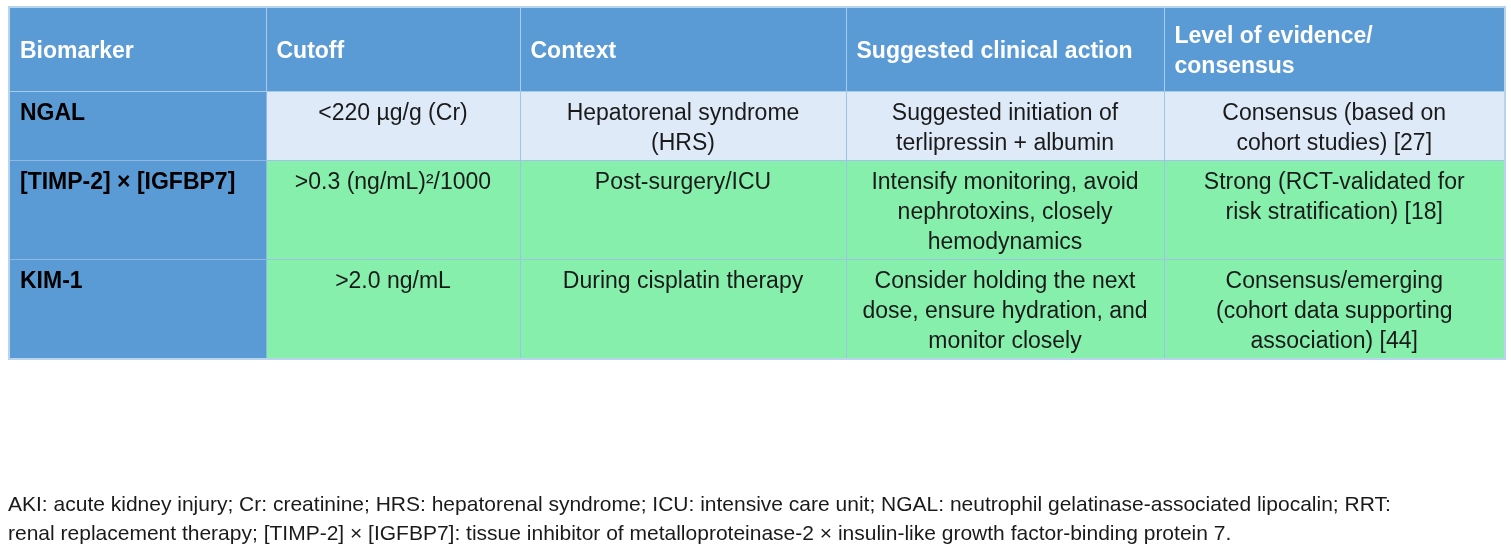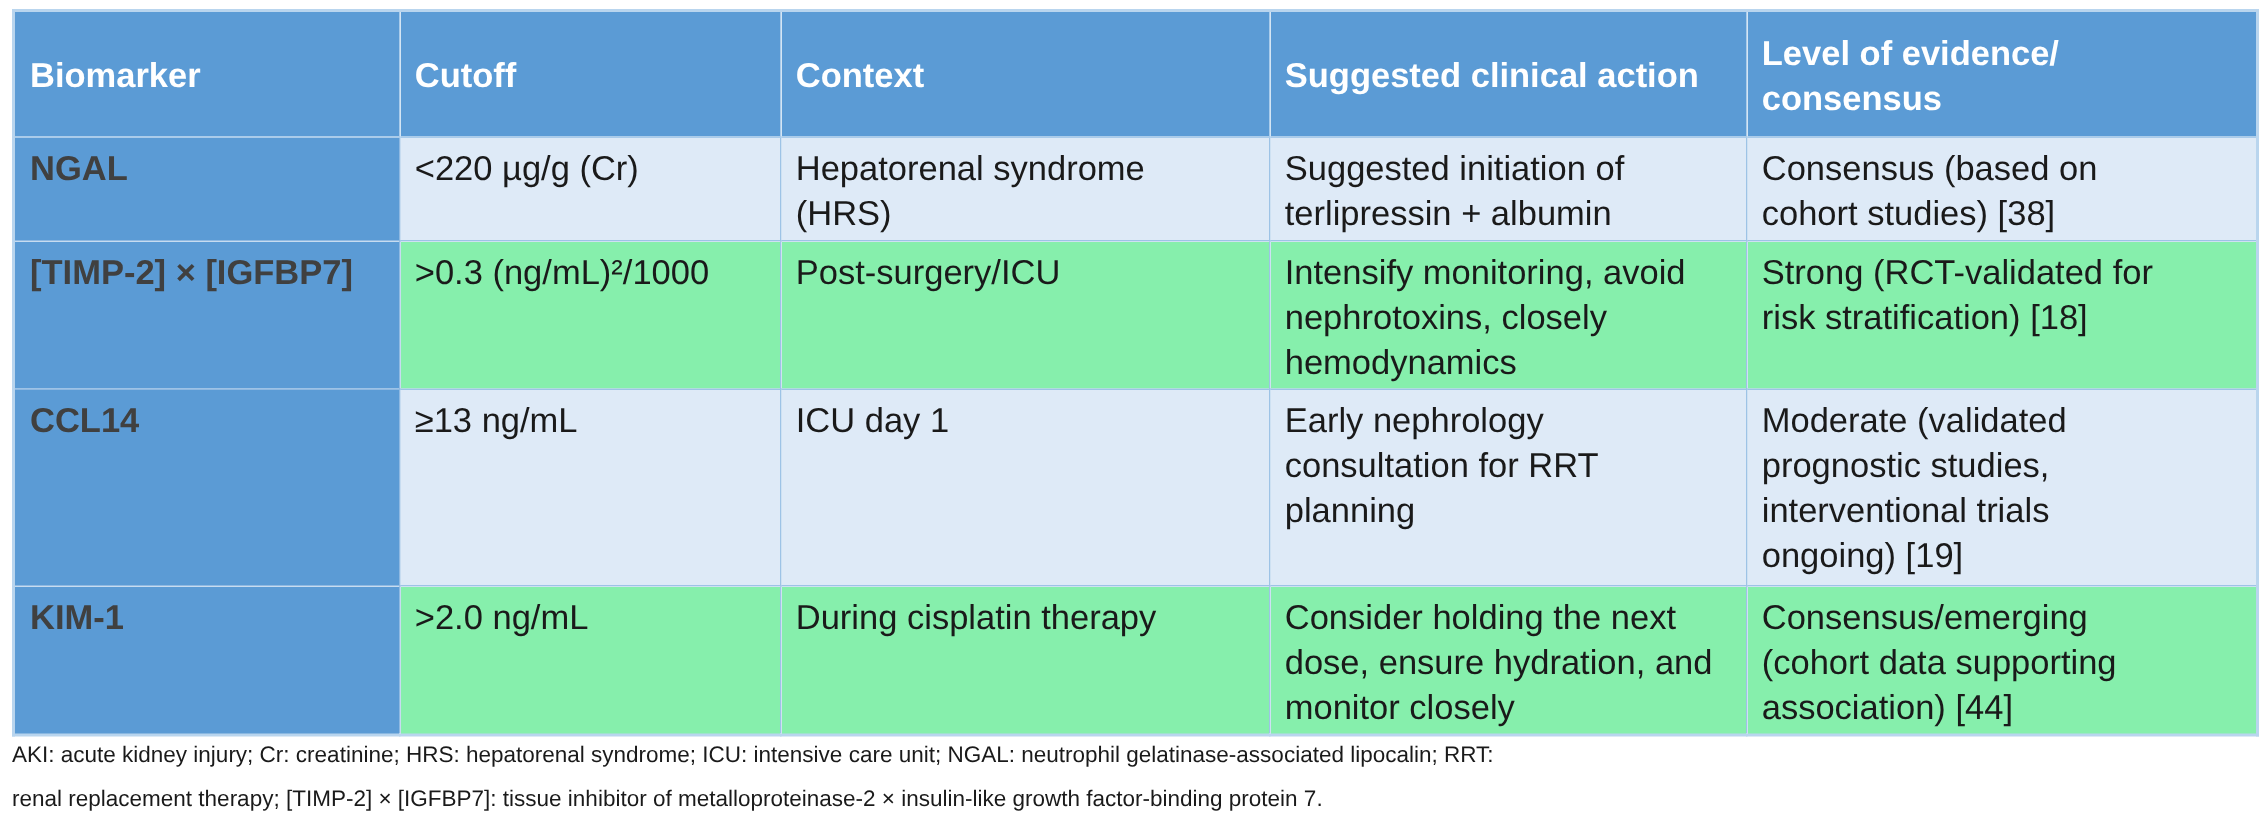--- a/index.html
+++ b/index.html
@@ -37,37 +37,38 @@
     background: #5b9bd5;
     color: #ffffff;
     font-weight: bold;
     text-align: left;
     vertical-align: middle;
     border: 1px solid #a9cbea;
   }
   .biomarker-table tbody td {
     vertical-align: top;
     border: 1px solid #9dc3e6;
+    text-align: center;
   }
   .biomarker-table tbody th.rowhead {
     background: #5b9bd5;
-    color: #404040;
+    color: #000000;
     font-weight: bold;
     text-align: left;
     vertical-align: top;
     border: 1px solid #8fb9e2;
   }
   .biomarker-table tbody tr.band-blue td { background: #deeaf7; }
   .biomarker-table tbody tr.band-white td { background: #86efac; }
   .footnote {
     position: absolute;
     left: 8px;
     top: 489px;
     width: 1500px;
-    font-size: 15px;
+    font-size: 21px;
     line-height: 29px;
     color: #1a1a1a;
     white-space: pre-line;
   }
 </style>
 </head>
 <body>
 
 <div class="page">
 
@@ -91,43 +92,31 @@
     </thead>
     <tbody>
       <tr class="band-blue" style="height:68px">
         <th class="rowhead">NGAL</th>
         <td>&lt;220 µg/g (Cr)</td>
         <td>Hepatorenal syndrome
 (HRS)</td>
         <td>Suggested initiation of
 terlipressin + albumin</td>
         <td>Consensus (based on
-cohort studies) [38]</td>
+cohort studies) [27]</td>
       </tr>
       <tr class="band-white" style="height:95px">
         <th class="rowhead">[TIMP-2] × [IGFBP7]</th>
         <td>&gt;0.3 (ng/mL)²/1000</td>
         <td>Post-surgery/ICU</td>
         <td>Intensify monitoring, avoid
 nephrotoxins, closely
 hemodynamics</td>
         <td>Strong (RCT-validated for
 risk stratification) [18]</td>
-      </tr>
-      <tr class="band-blue" style="height:131px">
-        <th class="rowhead">CCL14</th>
-        <td>≥13 ng/mL</td>
-        <td>ICU day 1</td>
-        <td>Early nephrology
-consultation for RRT
-planning</td>
-        <td>Moderate (validated
-prognostic studies,
-interventional trials
-ongoing) [19]</td>
       </tr>
       <tr class="band-white" style="height:97px">
         <th class="rowhead">KIM-1</th>
         <td>&gt;2.0 ng/mL</td>
         <td>During cisplatin therapy</td>
         <td>Consider holding the next
 dose, ensure hydration, and
 monitor closely</td>
         <td>Consensus/emerging
 (cohort data supporting

